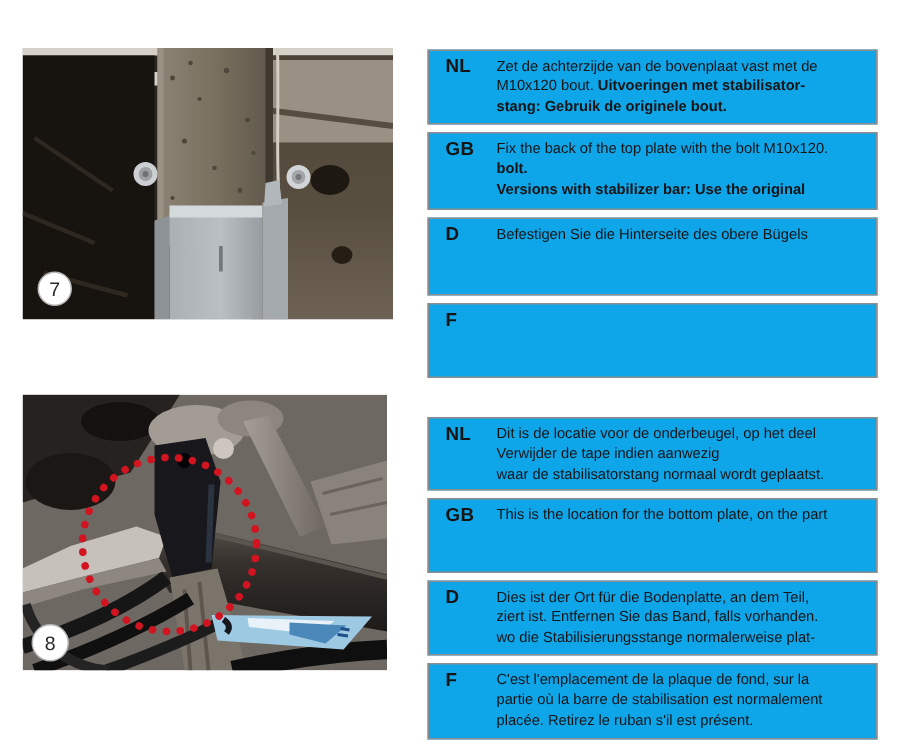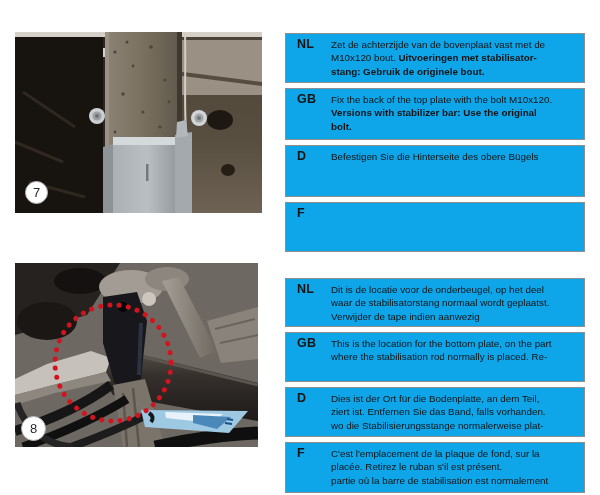--- a/index.html
+++ b/index.html
@@ -186,61 +186,60 @@
         <div class="txt">
           <div class="line"><span>Zet de achterzijde van de bovenplaat vast met de</span></div>
           <div class="line"><span>M10x120 bout. </span><span class="b">Uitvoeringen met stabilisator-</span></div>
           <div class="line"><span class="b">stang: Gebruik de originele bout.</span></div>
         </div>
       </div>
       <div class="ibox">
         <div class="lang">GB</div>
         <div class="txt">
           <div class="line"><span>Fix the back of the top plate with the bolt M10x120.</span></div>
+          <div class="line"><span class="b">bolt.</span></div>
           <div class="line"><span class="b">Versions with stabilizer bar: Use the original</span></div>
-          <div class="line"><span class="b">bolt.</span></div>
         </div>
       </div>
       <div class="ibox">
         <div class="lang">D</div>
         <div class="txt">
           <div class="line"><span>Befestigen Sie die Hinterseite des obere Bügels</span></div>
         </div>
       </div>
       <div class="ibox">
         <div class="lang">F</div>
       </div>
     </div>
   <div class="boxes" id="group2">
       <div class="ibox">
         <div class="lang">NL</div>
         <div class="txt">
           <div class="line"><span>Dit is de locatie voor de onderbeugel, op het deel</span></div>
+          <div class="line"><span>Verwijder de tape indien aanwezig</span></div>
           <div class="line"><span>waar de stabilisatorstang normaal wordt geplaatst.</span></div>
-          <div class="line"><span>Verwijder de tape indien aanwezig</span></div>
         </div>
       </div>
       <div class="ibox">
         <div class="lang">GB</div>
         <div class="txt">
           <div class="line"><span>This is the location for the bottom plate, on the part</span></div>
-          <div class="line"><span>where the stabilisation rod normally is placed. Re-</span></div>
         </div>
       </div>
       <div class="ibox">
         <div class="lang">D</div>
         <div class="txt">
           <div class="line"><span>Dies ist der Ort für die Bodenplatte, an dem Teil,</span></div>
           <div class="line"><span>ziert ist. Entfernen Sie das Band, falls vorhanden.</span></div>
           <div class="line"><span>wo die Stabilisierungsstange normalerweise plat-</span></div>
         </div>
       </div>
       <div class="ibox">
         <div class="lang">F</div>
         <div class="txt">
           <div class="line"><span>C'est l'emplacement de la plaque de fond, sur la</span></div>
+          <div class="line"><span>partie où la barre de stabilisation est normalement</span></div>
           <div class="line"><span>placée. Retirez le ruban s'il est présent.</span></div>
-          <div class="line"><span>partie où la barre de stabilisation est normalement</span></div>
         </div>
       </div>
     </div>
 
 </div>
 
 </body></html>

